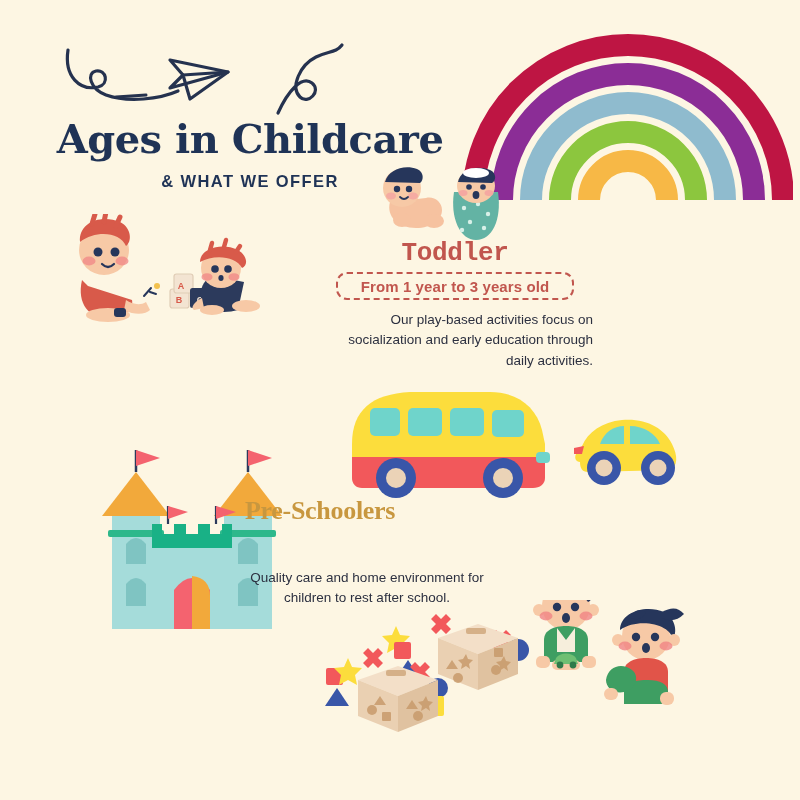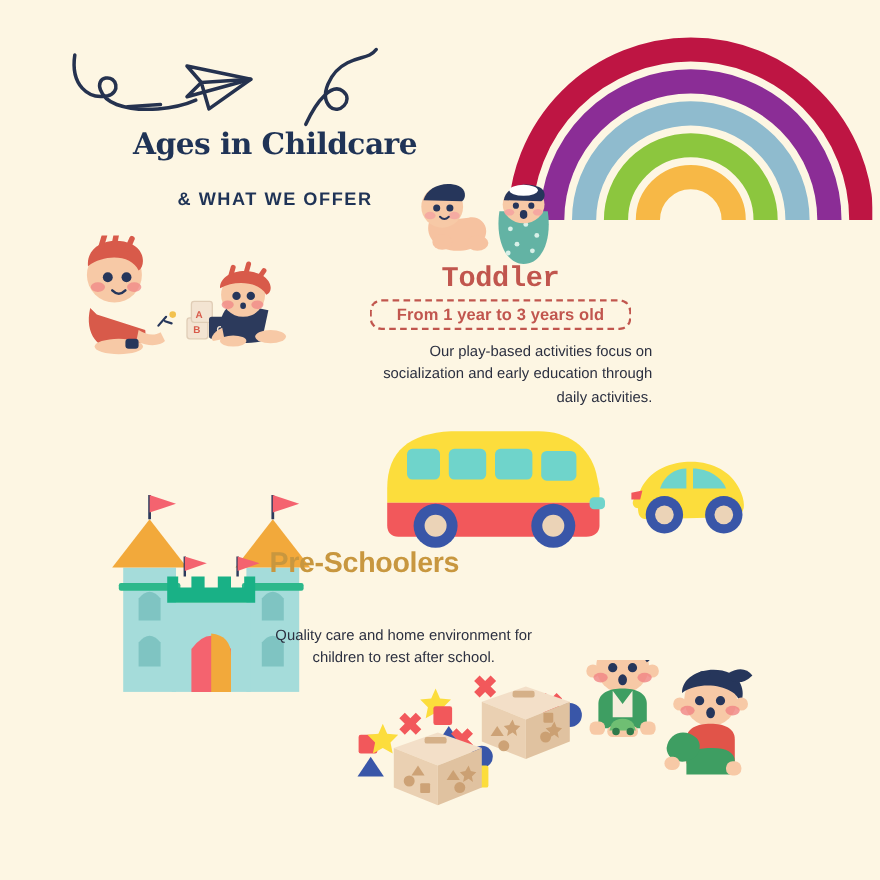--- a/index.html
+++ b/index.html
@@ -13,40 +13,40 @@
   .canvas{position:relative;width:800px;height:800px;background:#FDF6E3;}
   .abs{position:absolute;}
 
   
   .doodles{left:50px;top:25px;width:360px;height:95px;}
   .title{
     left:40px;top:118px;width:420px;
     text-align:center;
     font-family:"DejaVu Serif", serif;
     font-weight:700;
-    font-size:27px;
+    font-size:40px;
     letter-spacing:-0.5px;
     color:#1F3356;
     line-height:1.05;
   }
   .subtitle{
     left:40px;top:172px;width:420px;
     text-align:center;
     font-size:16.5px;
     font-weight:700;
     letter-spacing:1.4px;
     color:#1F3356;
   }
 
   
   .sec-head{
     font-size:26px;font-weight:700;letter-spacing:-0.3px;
   }
   .sec-head.toddler{left:330px;top:238px;width:250px;text-align:center;color:#C1564E;font-family:Liberation Mono, monospace;}
-  .sec-head.pre{left:245px;top:496px;width:230px;text-align:left;color:#C8973F;}
+  .sec-head.pre{left:245px;top:496px;width:230px;text-align:left;color:#C8973F;font-family:Liberation Serif, serif;}
 
   .badge{
     box-sizing:border-box;
     display:flex;align-items:center;justify-content:center;
     border-radius:11px;
     font-size:15px;font-weight:700;letter-spacing:0.1px;
     background:transparent;
   }
   .badge.toddler{
     left:336px;top:272px;width:238px;height:28px;

